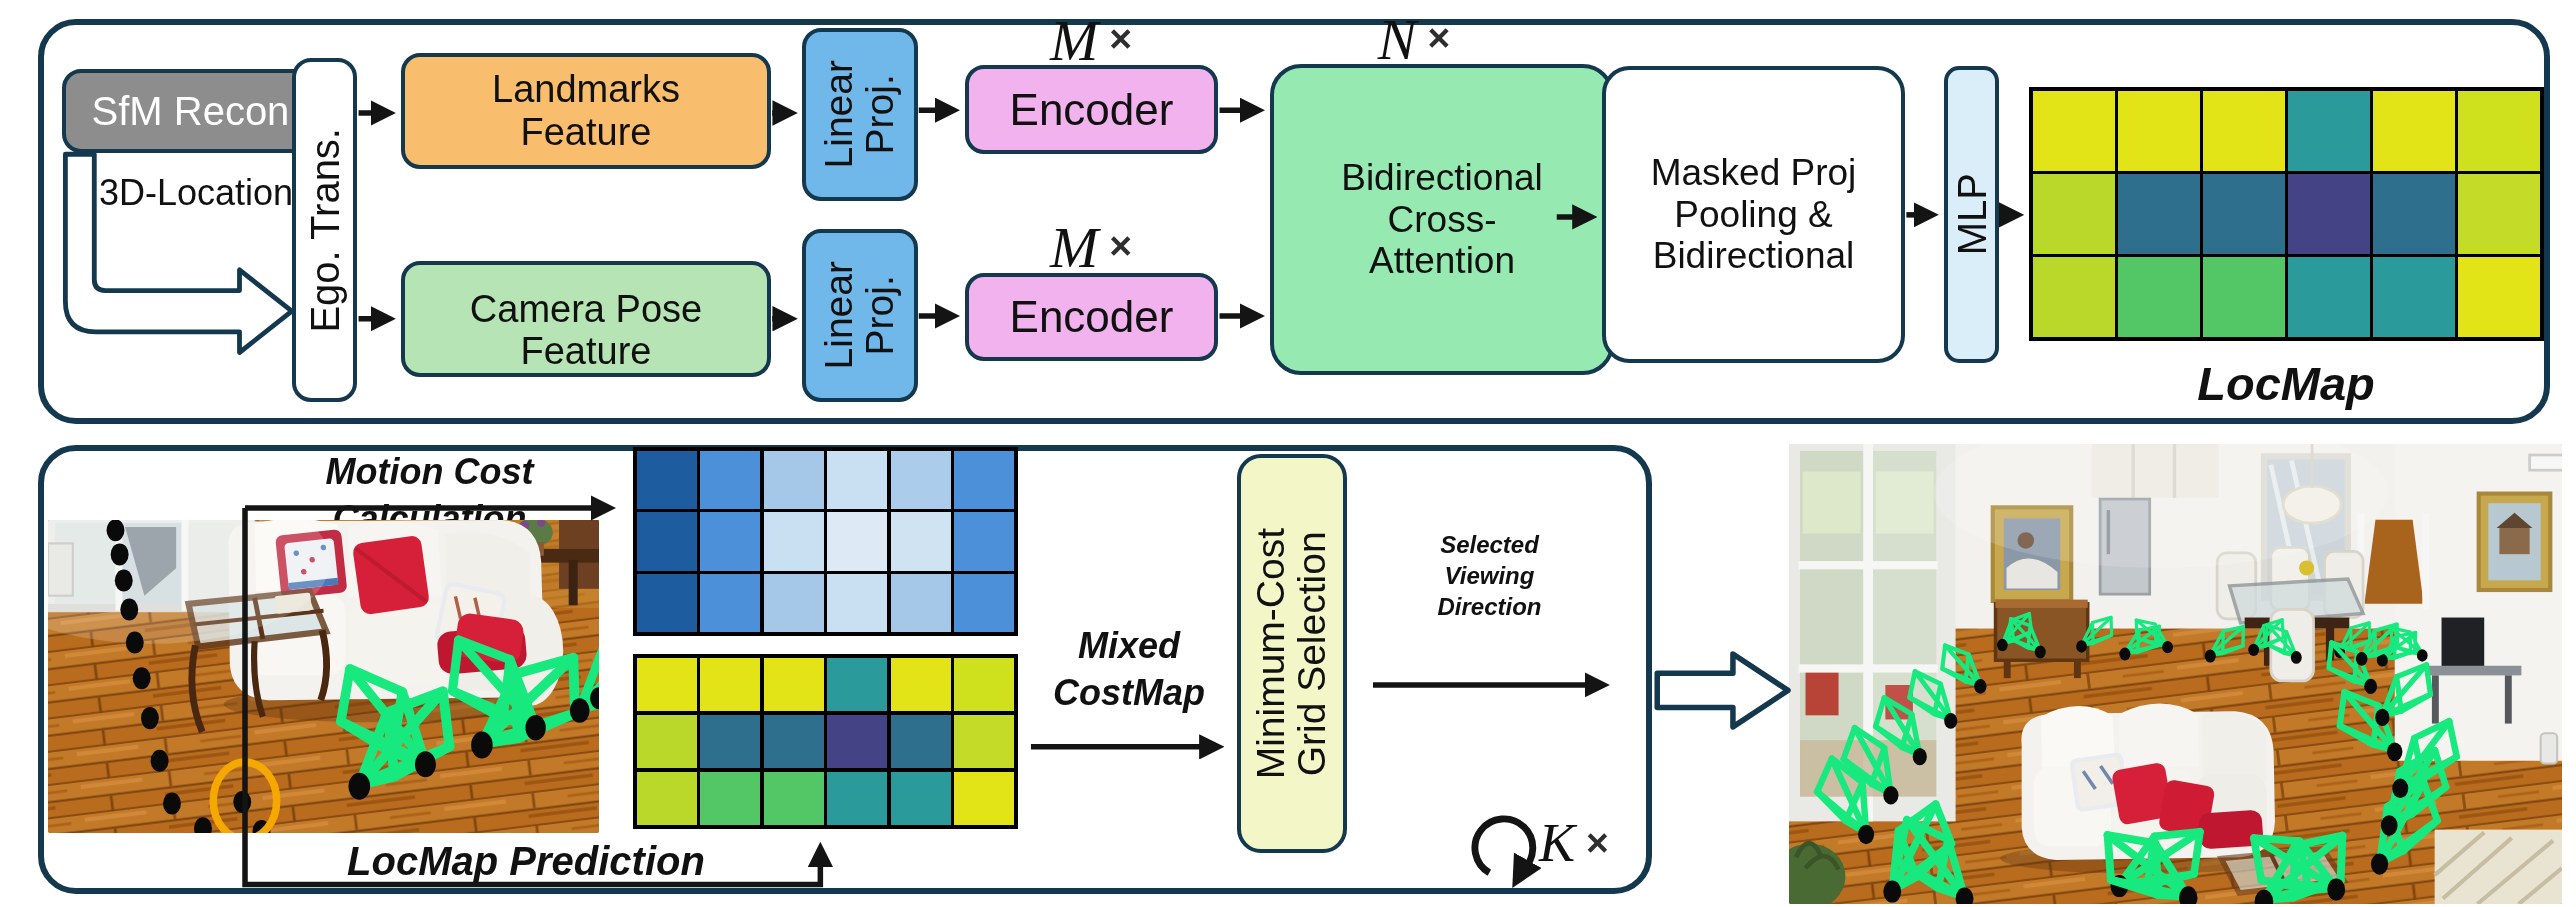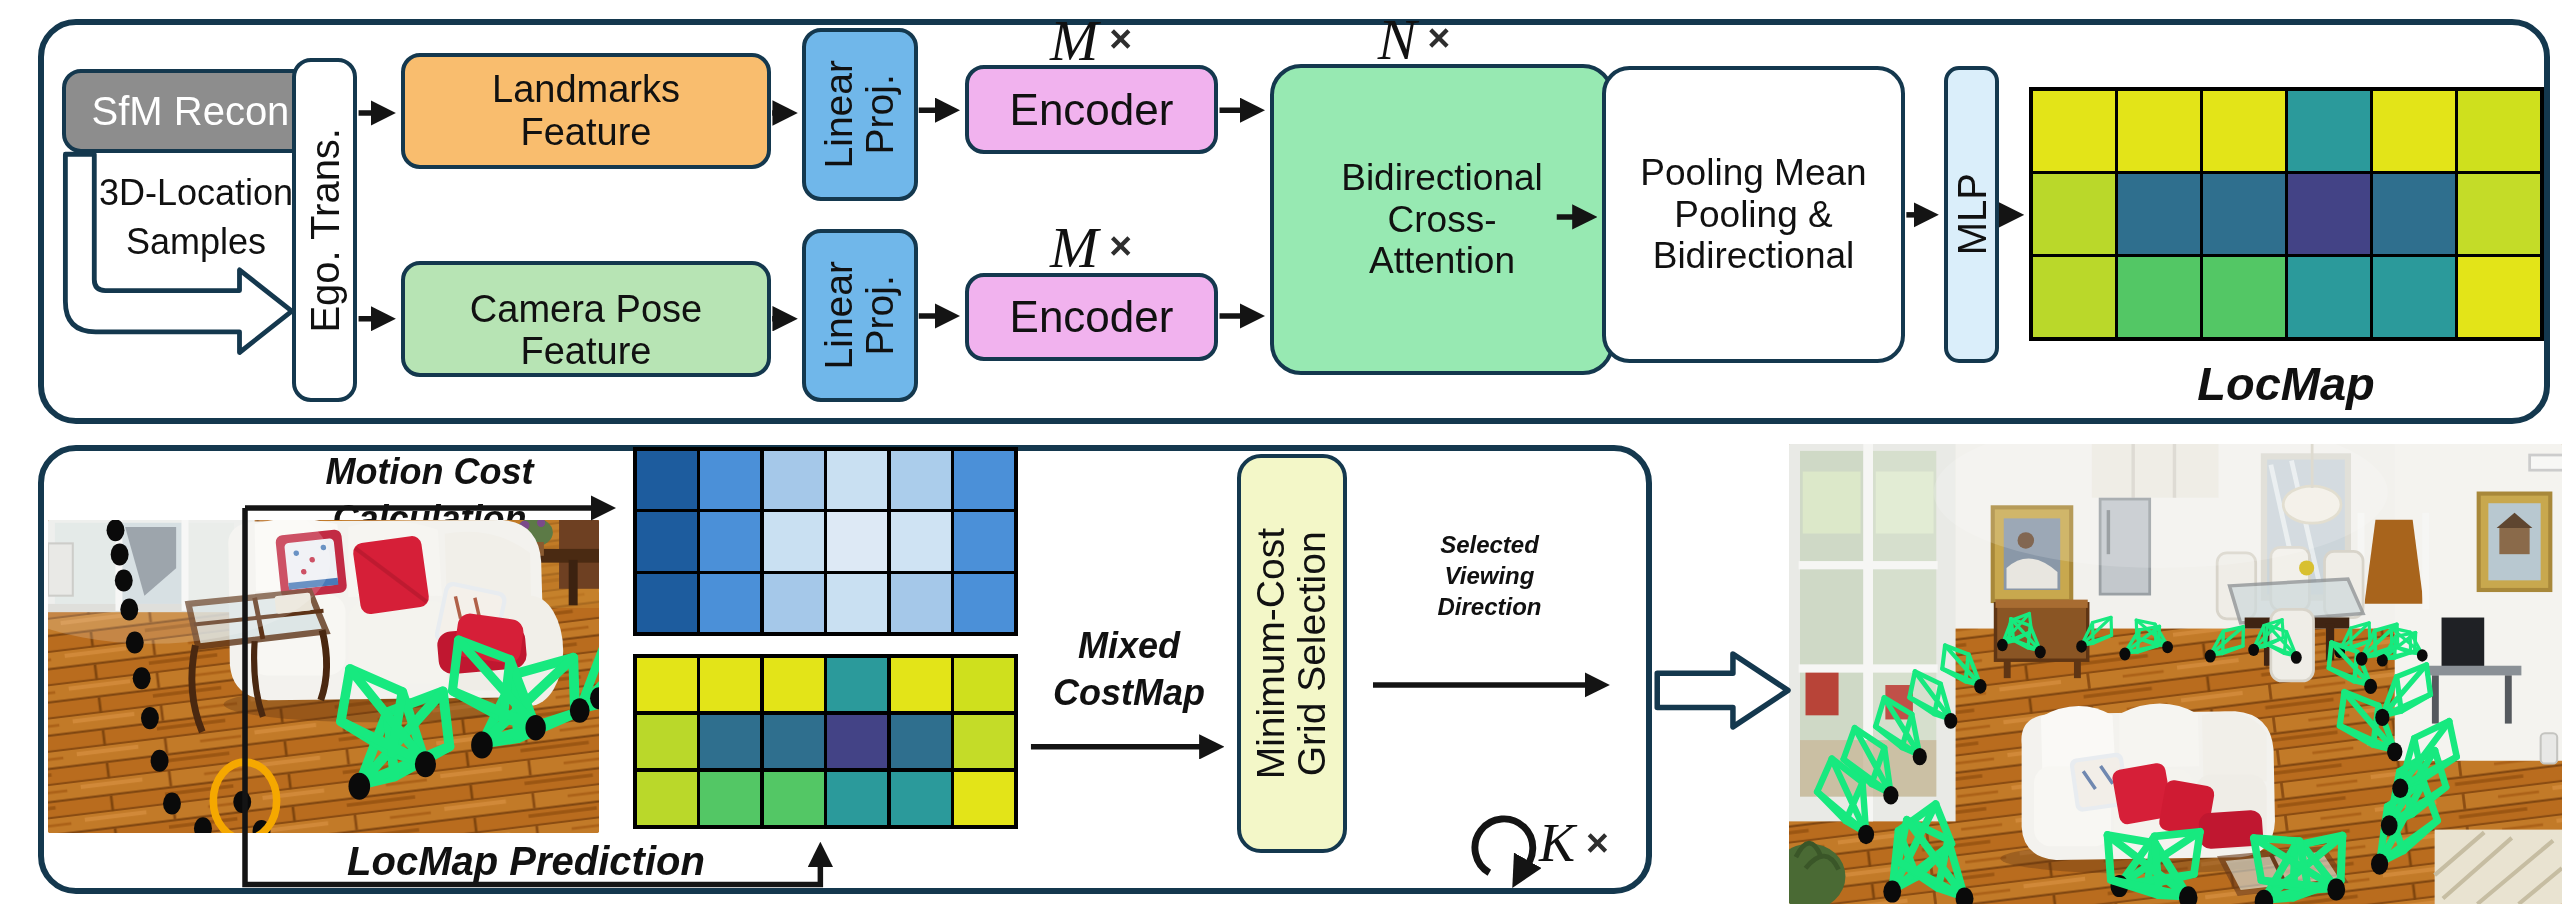--- a/index.html
+++ b/index.html
@@ -67,21 +67,20 @@
 </svg>
 
 <div class="abs panel" style="left:38px;top:19px;width:2512px;height:405px;"></div>
 
 <div class="abs box sfm" style="left:62px;top:69px;width:268px;height:84px;">
   <div>SfM Recon.</div>
 </div>
 
 <div class="abs lines" style="left:93px;top:169px;width:206px;font-size:36px;text-align:center;line-height:1.35;">
   <div>3D-Location</div>
-  <div>Samples</div>
 </div>
 
 <div class="abs box ego" style="left:292px;top:58px;width:65px;height:344px;">
   <div class="vtext">Ego. Trans.</div>
 </div>
 
 <div class="abs box orange lines" style="left:401px;top:53px;width:370px;height:116px;">
   <div>Landmarks</div>
   <div>Feature</div>
 </div>
@@ -124,21 +123,21 @@
   <div>Encoder</div>
 </div>
 
 <div class="abs box bidir lines" style="left:1270px;top:64px;width:344px;height:311px;">
   <div>Bidirectional</div>
   <div>Cross-</div>
   <div>Attention</div>
 </div>
 
 <div class="abs box whitebox lines" style="left:1602px;top:66px;width:303px;height:297px;">
-  <div>Pooling Mean</div>
+  <div>Masked Proj</div>
   <div>Pooling &amp;</div>
   <div>Bidirectional</div>
 </div>
 
 <div class="abs box mlpbox" style="left:1944px;top:66px;width:55px;height:297px;">
   <div class="vtext">MLP</div>
 </div>
 
 <div class="abs heatmap" style="left: 2029px; top: 87px; width: 515px; height: 254px; grid-template-columns: repeat(6, 1fr);">
     <div style="background: rgb(227, 228, 24);"></div>

